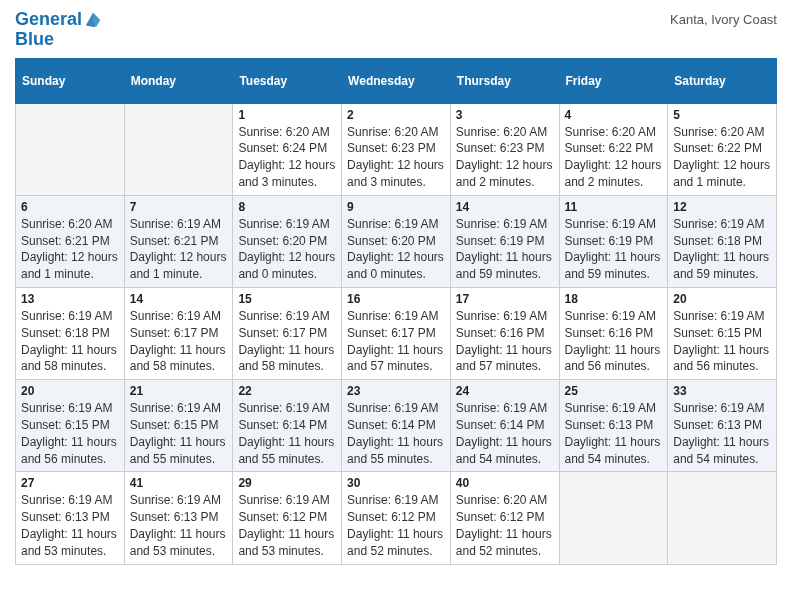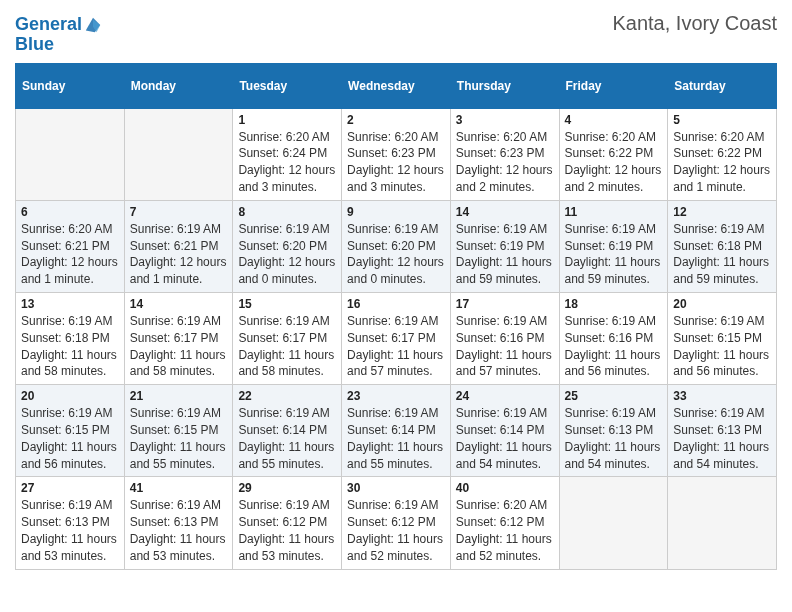--- a/index.html
+++ b/index.html
@@ -18,21 +18,20 @@
     }
     .header {
       display: flex;
       justify-content: space-between;
       align-items: flex-start;
       margin-bottom: 8px;
     }
     .logo {
       display: flex;
       align-items: flex-start;
-      margin-top: 5px;
     }
     .logo-text {
       font-size: 18px;
       font-weight: bold;
       color: #333;
       line-height: 1.1;
     }
     .logo-text span {
       color: #1a6faf;
     }
@@ -44,21 +43,21 @@
     .title-block {
       text-align: right;
     }
     .month-title {
       font-size: 32px;
       font-weight: bold;
       color: #333;
       line-height: 1.1;
     }
     .location {
-      font-size: 20px;
+      font-size: 13px;
       color: #555;
       margin-top: 2px;
     }
     .calendar {
       width: 100%;
       border-collapse: collapse;
       font-size: 10.5px;
     }
     .calendar th {
       background: #1a6faf;

